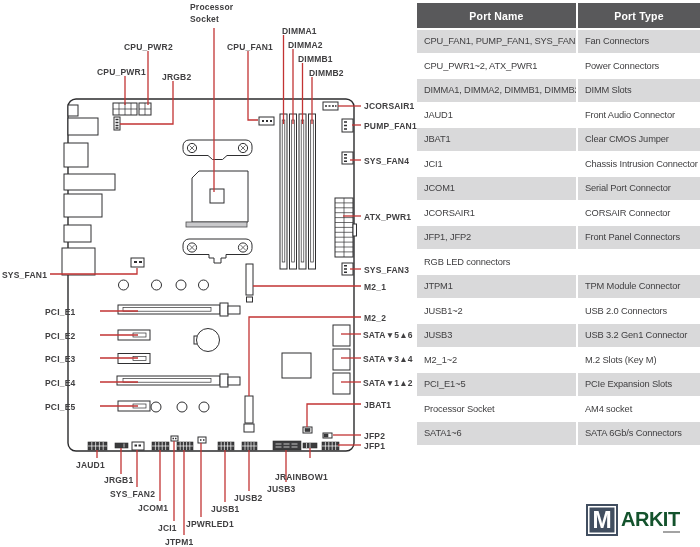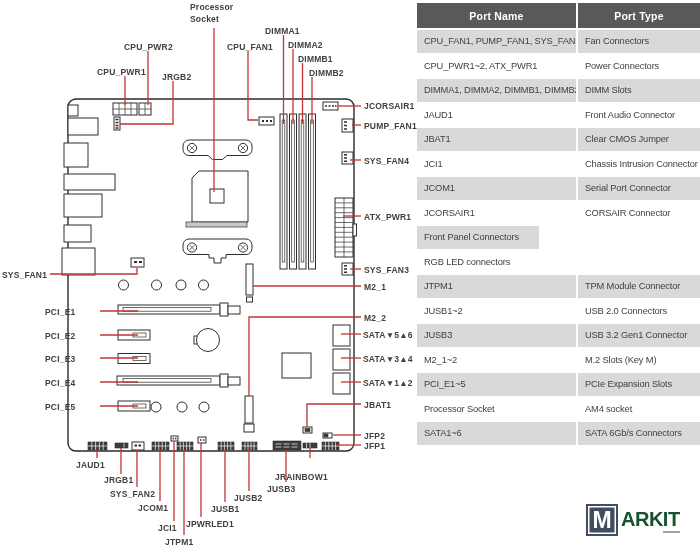--- a/index.html
+++ b/index.html
@@ -279,21 +279,21 @@
       <polyline class="ln" points="286,450 286,482"></polyline>
       <polyline class="ln" points="310,448 310,458"></polyline>
     </g>
   </svg>
 
   <div class="lbl wrap" style="left:190px;top:1px;">Processor Socket</div>
   <div class="lbl" style="left:124px;top:41px;">CPU_PWR2</div>
   <div class="lbl" style="left:97px;top:66px;">CPU_PWR1</div>
   <div class="lbl" style="left:162px;top:71px;">JRGB2</div>
   <div class="lbl" style="left:227px;top:41px;">CPU_FAN1</div>
-  <div class="lbl" style="left:245px;top:25px;padding-left:20px;">DIMMA1</div>
+  <div class="lbl" style="left:262px;top:25px;padding-left:20px;">DIMMA1</div>
   <div class="lbl" style="left:288px;top:39px;">DIMMA2</div>
   <div class="lbl" style="left:298px;top:53px;">DIMMB1</div>
   <div class="lbl" style="left:309px;top:67px;">DIMMB2</div>
   <div class="lbl" style="left:364px;top:100px;">JCORSAIR1</div>
   <div class="lbl" style="left:364px;top:120px;">PUMP_FAN1</div>
   <div class="lbl" style="left:364px;top:155px;">SYS_FAN4</div>
   <div class="lbl" style="left:364px;top:211px;">ATX_PWR1</div>
   <div class="lbl" style="left:364px;top:264px;">SYS_FAN3</div>
   <div class="lbl" style="left:364px;top:281px;">M2_1</div>
   <div class="lbl" style="left:364px;top:312px;">M2_2</div>
@@ -352,20 +352,21 @@
       </div>
     <div class="t-row odd">
         <div class="td c1">JCOM1</div>
         <div class="td c2">Serial Port Connector</div>
       </div>
     <div class="t-row even">
         <div class="td c1">JCORSAIR1</div>
         <div class="td c2">CORSAIR Connector</div>
       </div>
     <div class="t-row odd">
+        <div class="td c1">JFP1, JFP2</div>
         <div class="td c2">Front Panel Connectors</div>
       </div>
     <div class="t-row even">
         <div class="td c2">RGB LED connectors</div>
       </div>
     <div class="t-row odd">
         <div class="td c1">JTPM1</div>
         <div class="td c2">TPM Module Connector</div>
       </div>
     <div class="t-row even">

